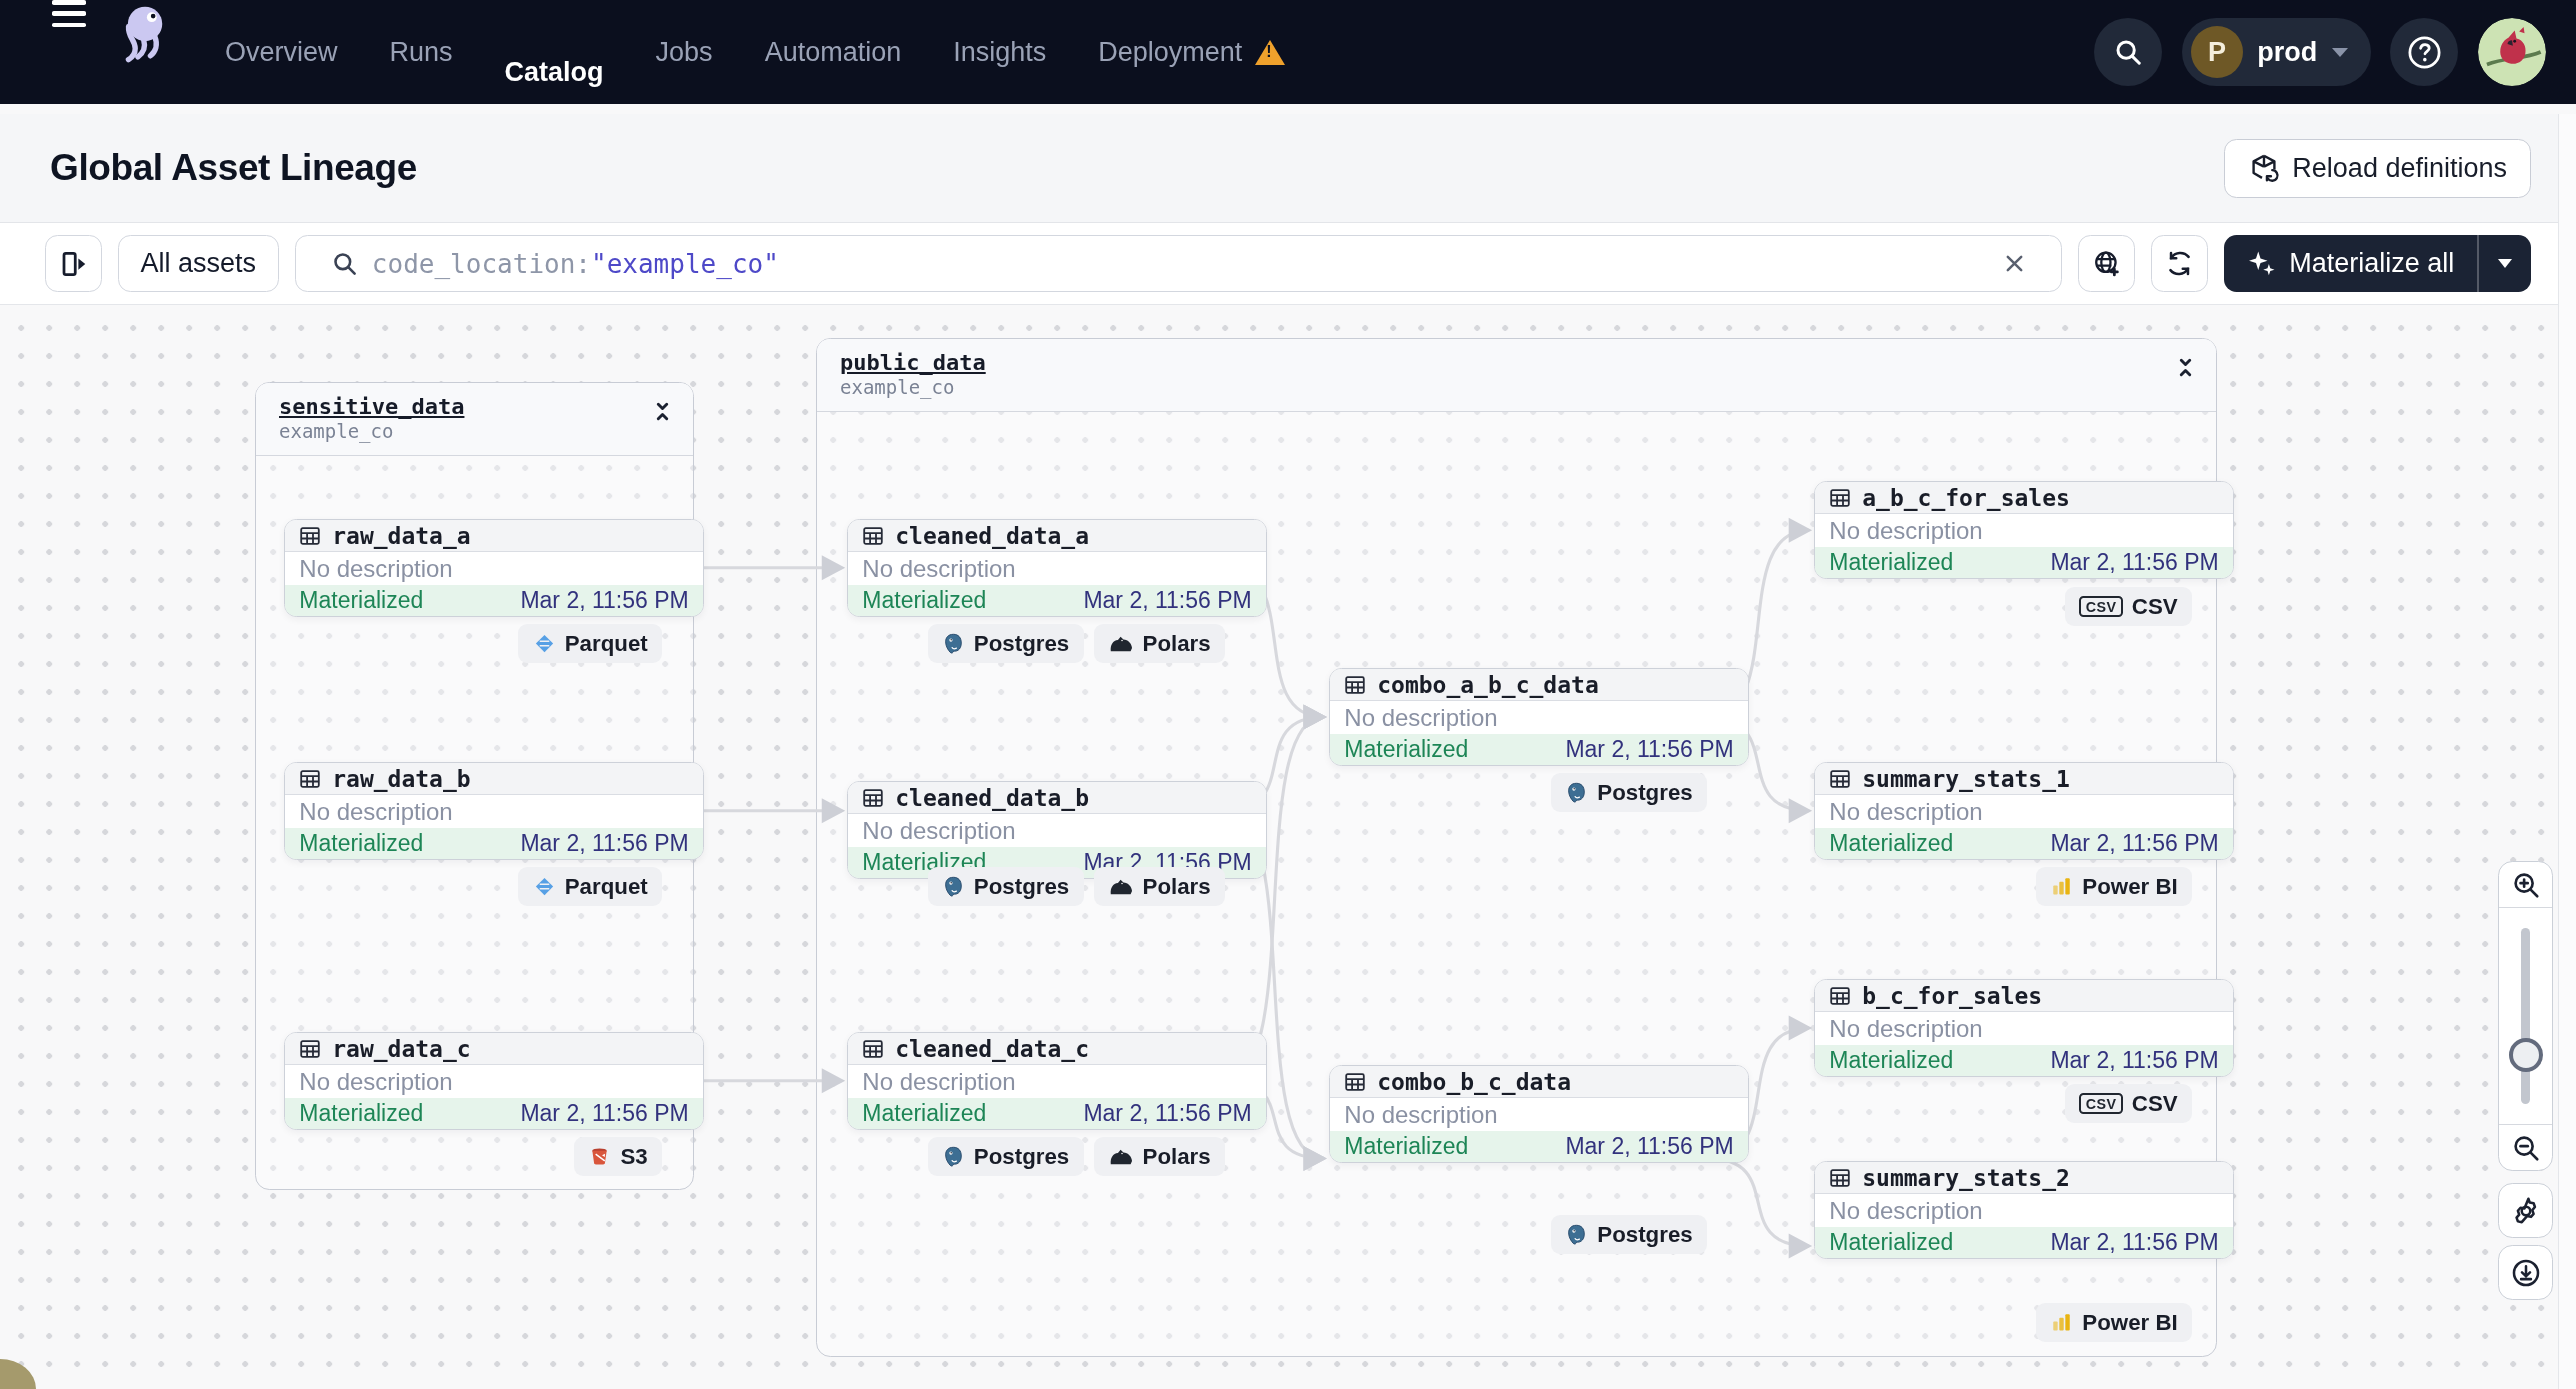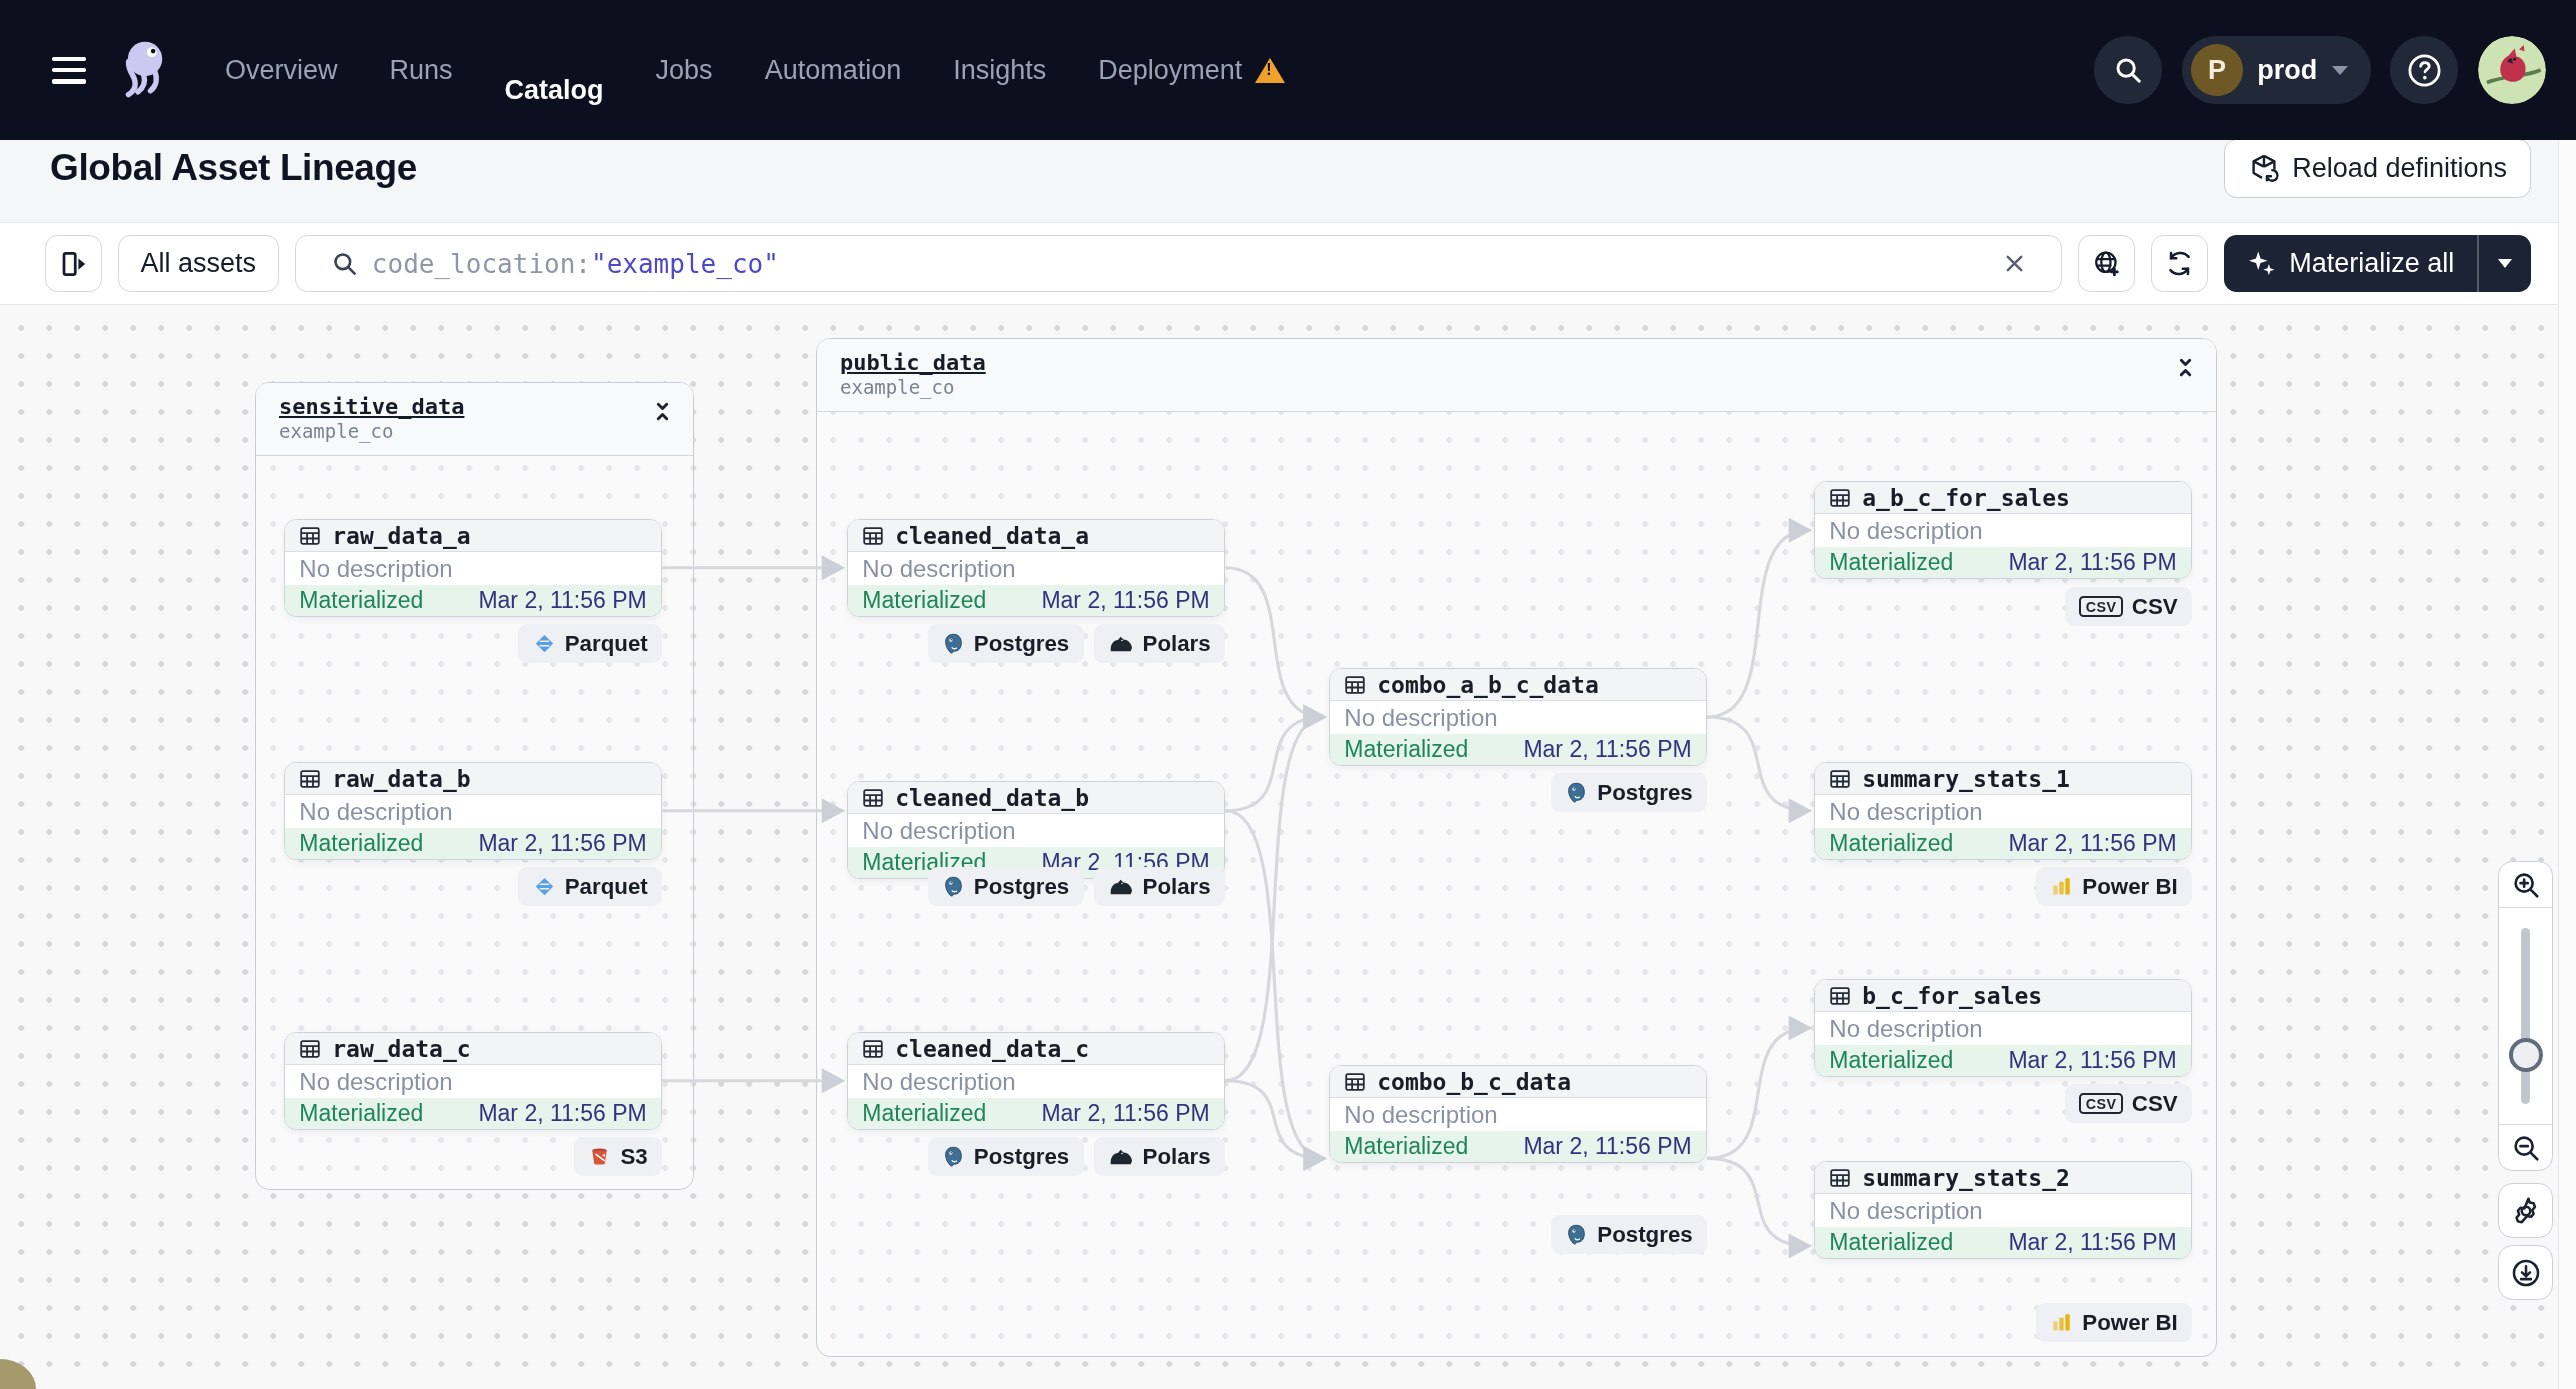--- a/index.html
+++ b/index.html
@@ -1,22 +1,22 @@
 <!DOCTYPE html>
 <html style="font-size:14.3px"><head>
 <meta charset="utf-8">
 <style>
   * { margin:0; padding:0; box-sizing:border-box; }
   html,body { width:2576px; height:1389px; overflow:hidden; background:#F8F8F9;
               font-family:"Liberation Sans", sans-serif; }
   .mono { font-family:"DejaVu Sans Mono", monospace; }
 
   
-  #topnav { position:absolute; left:0; top:0; width:2576px; height:140px;
-            background:#0B0F1E; display:flex; align-items:center; z-index:50; }
+  #topnav { position:absolute; left:0; top:0; width:2576px; height:104px;
+            background:#0B0F1E; display:flex; z-index:50; }
   #hamburger { width:34px; height:27px; margin-left:52px; display:flex; flex-direction:column;
                justify-content:space-between; cursor:pointer; }
   #hamburger span { display:block; height:4.5px; background:#FFFFFF; border-radius:1.8px; }
   #logo { margin-left:32px; width:59px; height:70px; }
   #navitems { display:flex; align-items:center; gap:52px; margin-left:48px; }
   .navitem { font-size:27px; color:#9AA2B6; font-weight:500; cursor:pointer;
              display:flex; align-items:center; gap:12.5px; }
   .navitem.active { color:#FFFFFF; font-weight:700;margin-top:40px; }
   .warn-tri { width:0; height:0; border-left:15px solid transparent; border-right:15px solid transparent;
               border-bottom:25px solid #EFA12C; position:relative; display:inline-block; }
@@ -69,21 +69,21 @@
             background-size:28px 28px; background-position:7.2px 9px; }
   #edges { position:absolute; left:0; top:0; z-index:2; }
   .group { position:absolute; border:1.8px solid #C8CCD5; border-radius:14.3px;
            background:rgba(253,253,254,0.40); z-index:1; }
   .group-header { background:#F8F9FB; border-bottom:1.8px solid #D5D8DF; border-radius:12.5px 12.5px 0 0;
                   padding:10.7px 23px 12.5px; position:relative; }
   .group-title { font-family:"DejaVu Sans Mono", monospace; font-size:22px; font-weight:700; color:#161B28;text-decoration:underline; }
   .group-sub { font-family:"DejaVu Sans Mono", monospace; font-size:19px; color:#7A8294; margin-top:1.8px; }
   .group-collapse { position:absolute; right:16px; top:14.3px; cursor:pointer; }
 
-  .node { position:absolute; width:378px; border:1.8px solid #CDD1D9; border-radius:12.5px; background:#FFFFFF;
+  .node { position:absolute; width:420px; border:1.8px solid #CDD1D9; border-radius:12.5px; background:#FFFFFF;
           z-index:3; box-shadow:0 2.7px 7.2px rgba(16,24,40,0.05); cursor:pointer; }
   .node-h { height:32px; background:#F3F4F6; border-bottom:0.9px solid #DADDE3; border-radius:10.7px 10.7px 0 0;
             display:flex; align-items:center; gap:10.7px; padding:0 12.5px; }
   .node-name { font-family:"DejaVu Sans Mono", monospace; font-size:23px; font-weight:700; color:#191D28; }
   .node-desc { height:33px; display:flex; align-items:center; padding:0 14.3px;
                font-size:24px; color:#8A91A3; }
   .node-status { height:31px; background:#E6F4EB; border-radius:0 0 10.7px 10.7px; display:flex;
                  align-items:center; justify-content:space-between; padding:0 14.3px; }
   .status-label { font-size:23px; color:#1D8556; }
   .status-time { font-size:23px; color:#32327D; }

